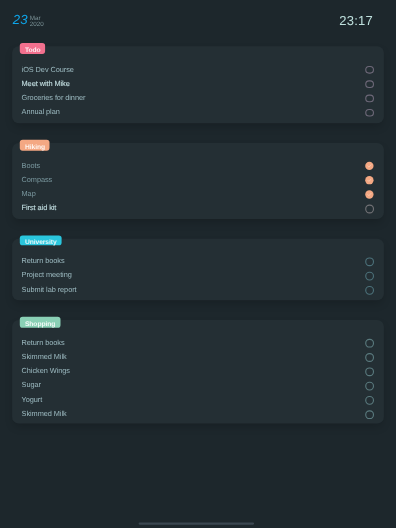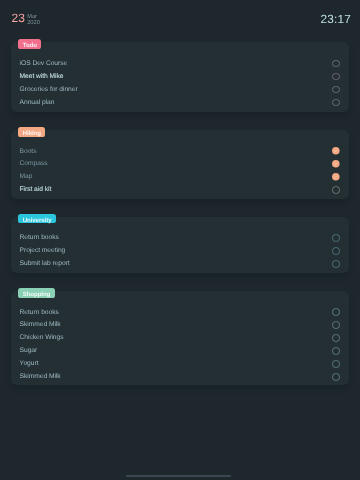--- a/index.html
+++ b/index.html
@@ -2,25 +2,25 @@
 <html><head>
 <meta charset="utf-8">
 <title>Todo</title>
 <style>
 *{margin:0;padding:0;box-sizing:border-box;}
 html,body{width:360px;height:480px;overflow:hidden;}
 body{background:#1d272c;font-family:"Liberation Sans",sans-serif;-webkit-font-smoothing:antialiased;text-rendering:geometricPrecision;}
 .screen{position:relative;width:360px;height:480px;background:#1d272c;}
 .statusbar{position:absolute;left:0;top:0;width:360px;height:26px;}
 .date{position:absolute;left:11.5px;top:9.4px;white-space:nowrap;}
-.date .day{font-size:12px;font-weight:400;color:#fca5a5;line-height:12px;letter-spacing:.2px;}
+.date .day{font-size:12px;font-weight:400;color:#0ea5e9;line-height:12px;letter-spacing:.2px;font-style:italic;}
 .date .my{display:inline-block;vertical-align:top;margin-left:1.9px;margin-top:5.4px;}
 .date .m{display:block;font-size:5.7px;color:#7d9499;line-height:5.9px;}
 .date .y{display:block;font-size:5.7px;color:#7d9499;line-height:5.9px;margin-top:.3px;}
-.clock{position:absolute;right:9px;top:12.5px;font-size:11.8px;color:#bfe1de;line-height:12px;letter-spacing:.2px;}
+.clock{position:absolute;right:21px;top:12.5px;font-size:11.8px;color:#bfe1de;line-height:12px;letter-spacing:.2px;}
 .cards{position:absolute;left:0;top:0;width:360px;height:480px;}
 .card{position:absolute;left:10.8px;width:338px;background:#242f34;border-radius:6px;box-shadow:0 4px 9px -2px rgba(0,0,0,.20);}
 .badge{position:absolute;left:7.3px;top:-3.1px;border-radius:2.6px;font-size:6.1px;font-weight:700;color:rgba(255,255,255,.88);height:9.7px;line-height:14.2px;padding:0 4.6px;letter-spacing:-.07px;white-space:nowrap;}
 .row{position:absolute;left:8.8px;right:9px;height:13px;}
 .row .t{position:absolute;left:0;top:0;font-size:6.7px;line-height:13px;white-space:nowrap;letter-spacing:-.055px;}
 .row .t.done{color:#6e8387;}
 .row .t.hi{font-weight:400;-webkit-text-stroke:.12px currentColor;}
 .check{position:absolute;right:0;top:2.8px;width:7.6px;height:7.6px;border-radius:50%;}
 .check.ring{border:.95px solid;}
 .check svg{display:block;width:7.6px;height:7.6px;overflow:visible;}

